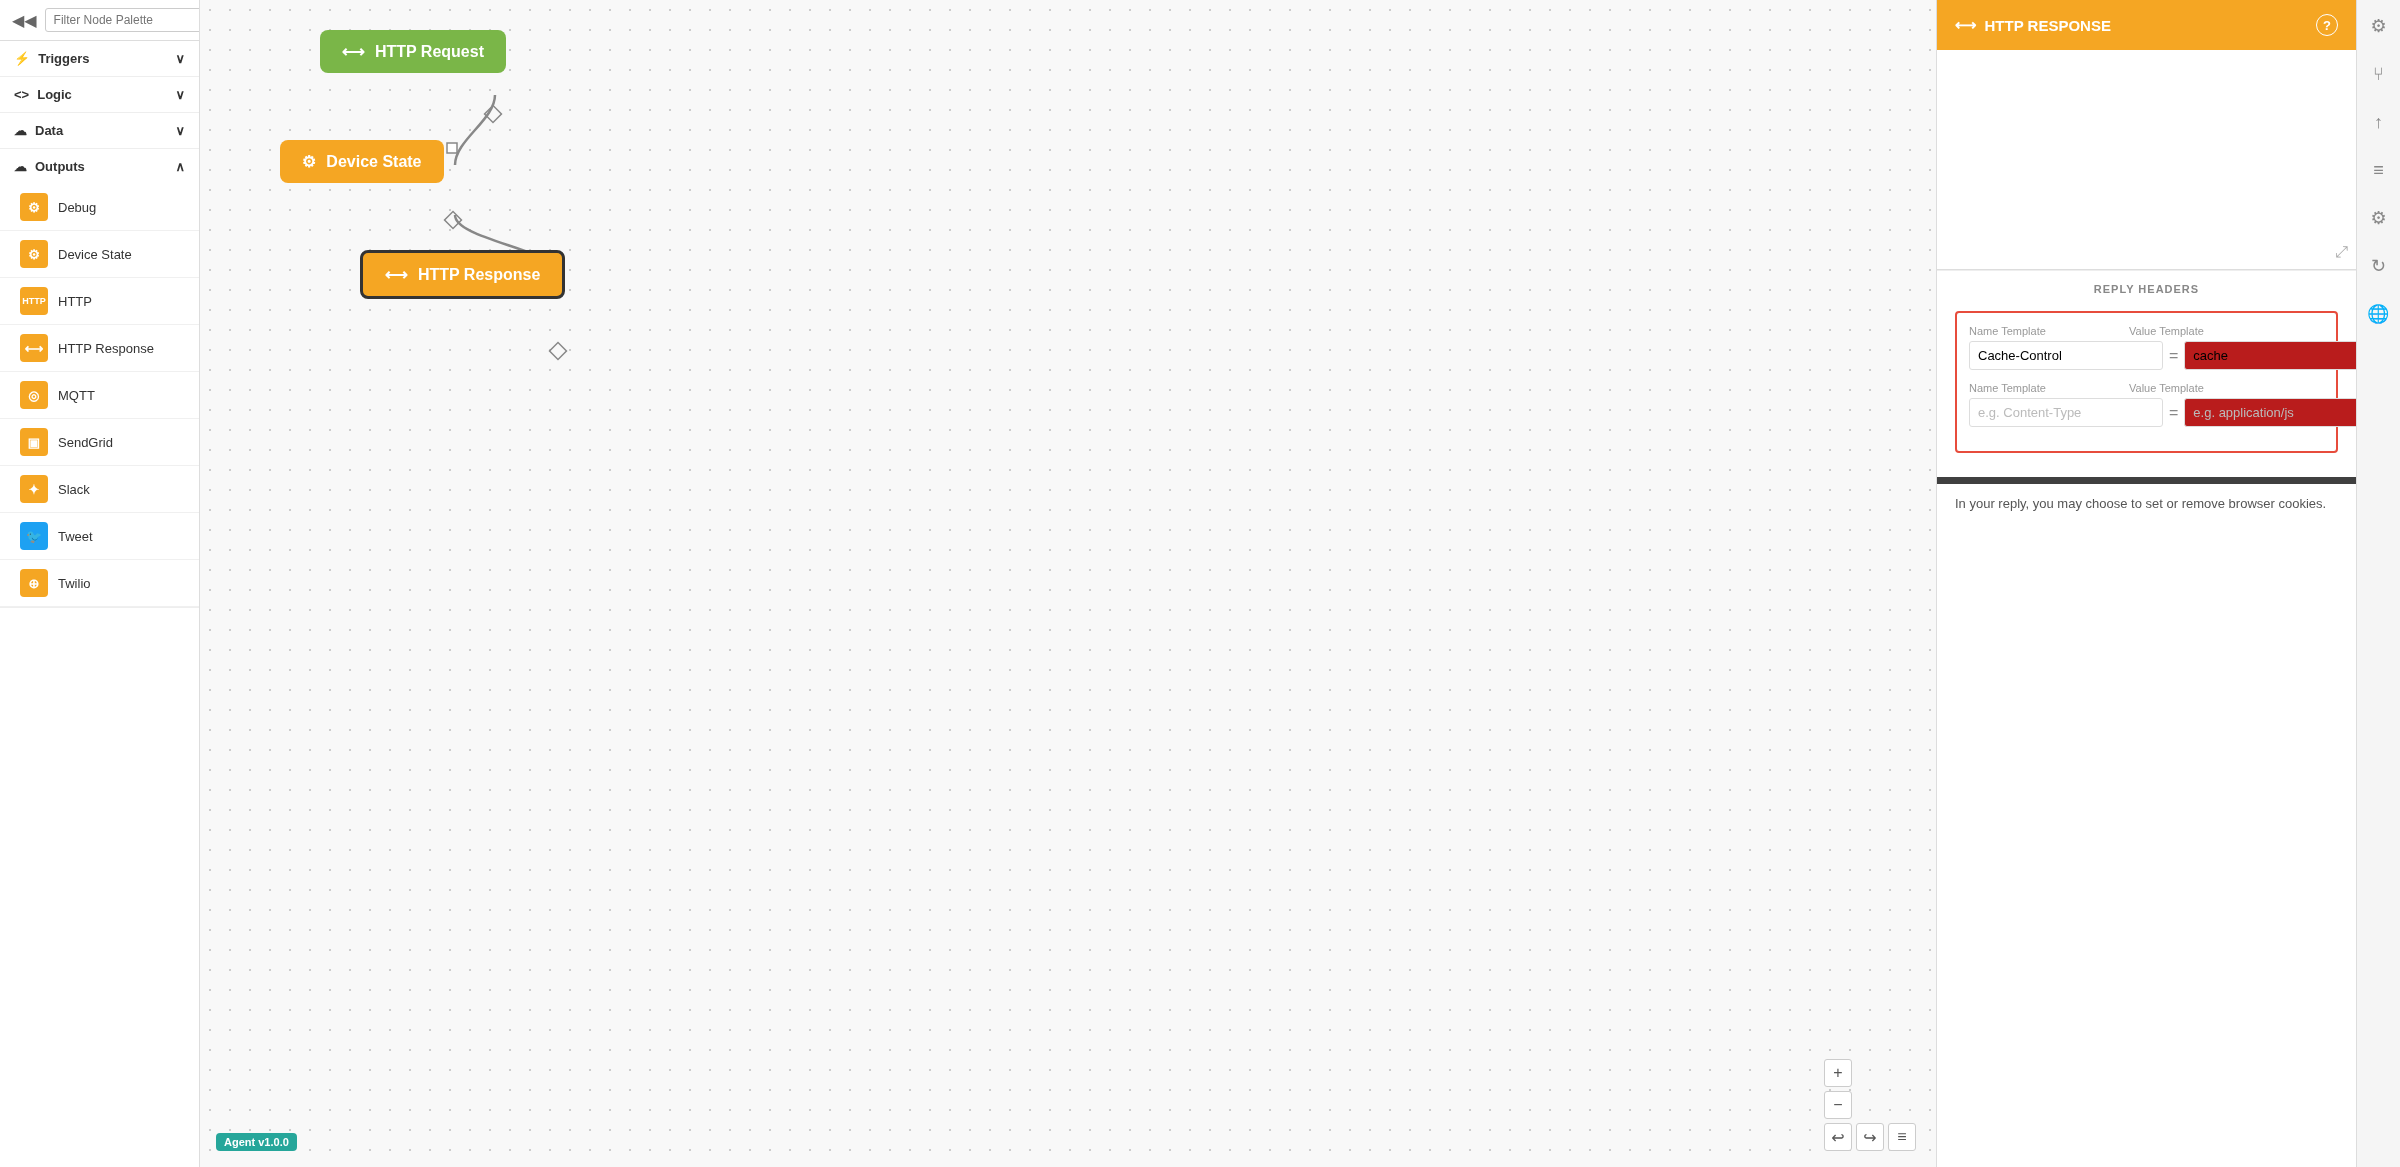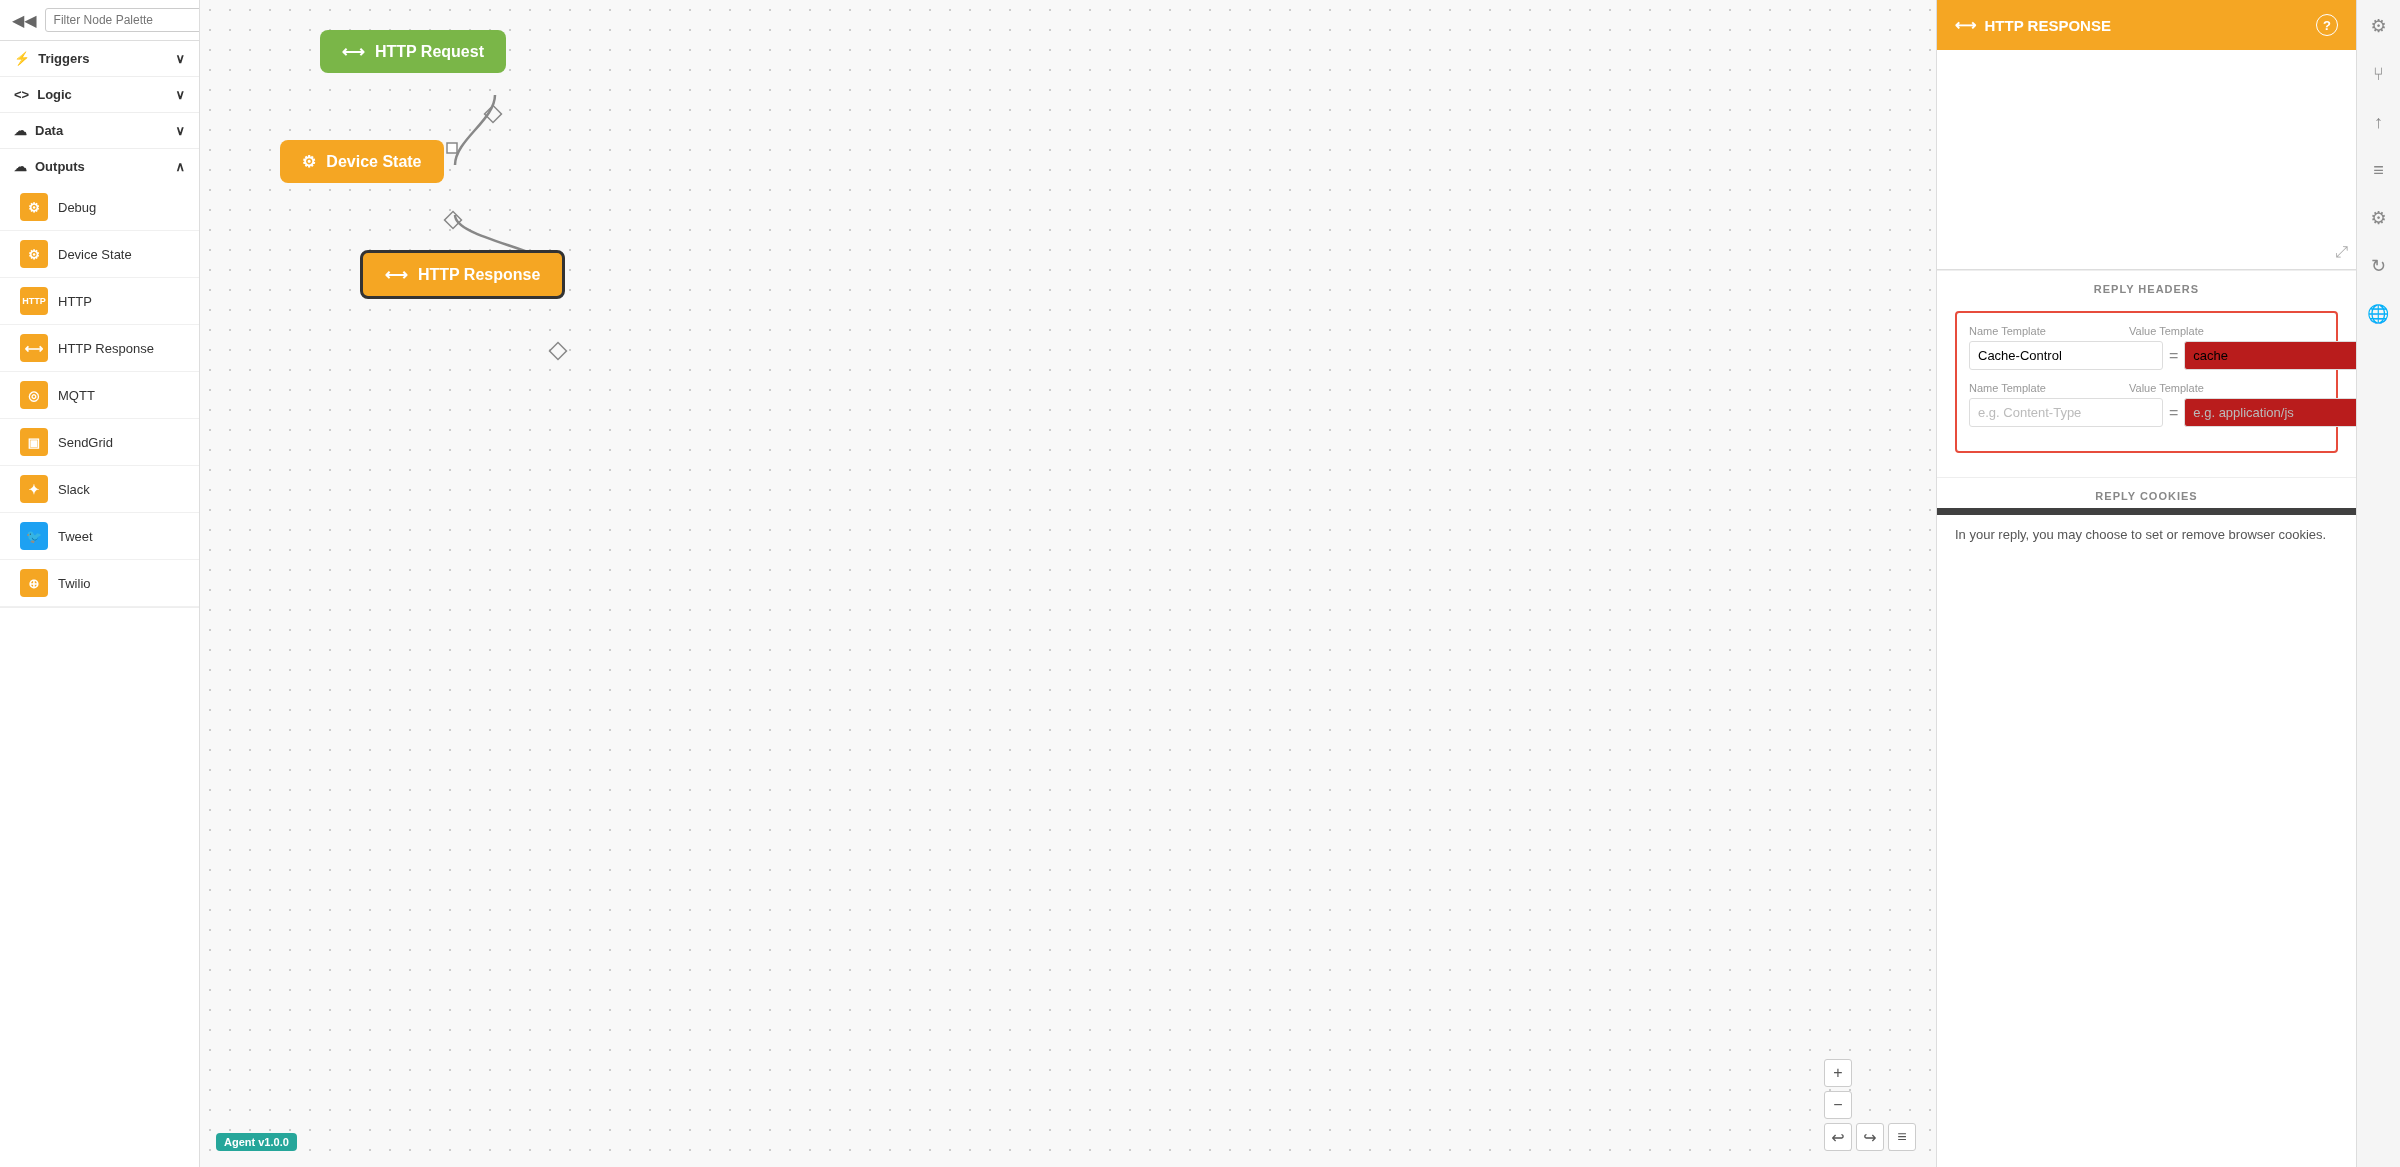--- a/index.html
+++ b/index.html
@@ -495,21 +495,20 @@
           </div>
           <div class="header-row-inputs">
             <input class="header-input" type="text" placeholder="e.g. Content-Type" style="">
             <span class="equals-sign">=</span>
             <input class="header-value-input" type="text" placeholder="e.g. application/js" style="">
           </div>
         </div>
       </div>
     </div>
 
-    <div class="section-divider">REPLY COOKIES</div>
     <div class="cookies-section">
       <p class="panel-description">In your reply, you may choose to set or remove browser cookies.</p>
     </div>
   </div>
 </div>
 
 <div class="icon-strip">
   <div class="strip-icon">⚙</div>
   <div class="strip-icon">⑂</div>
   <div class="strip-icon">↑</div>

